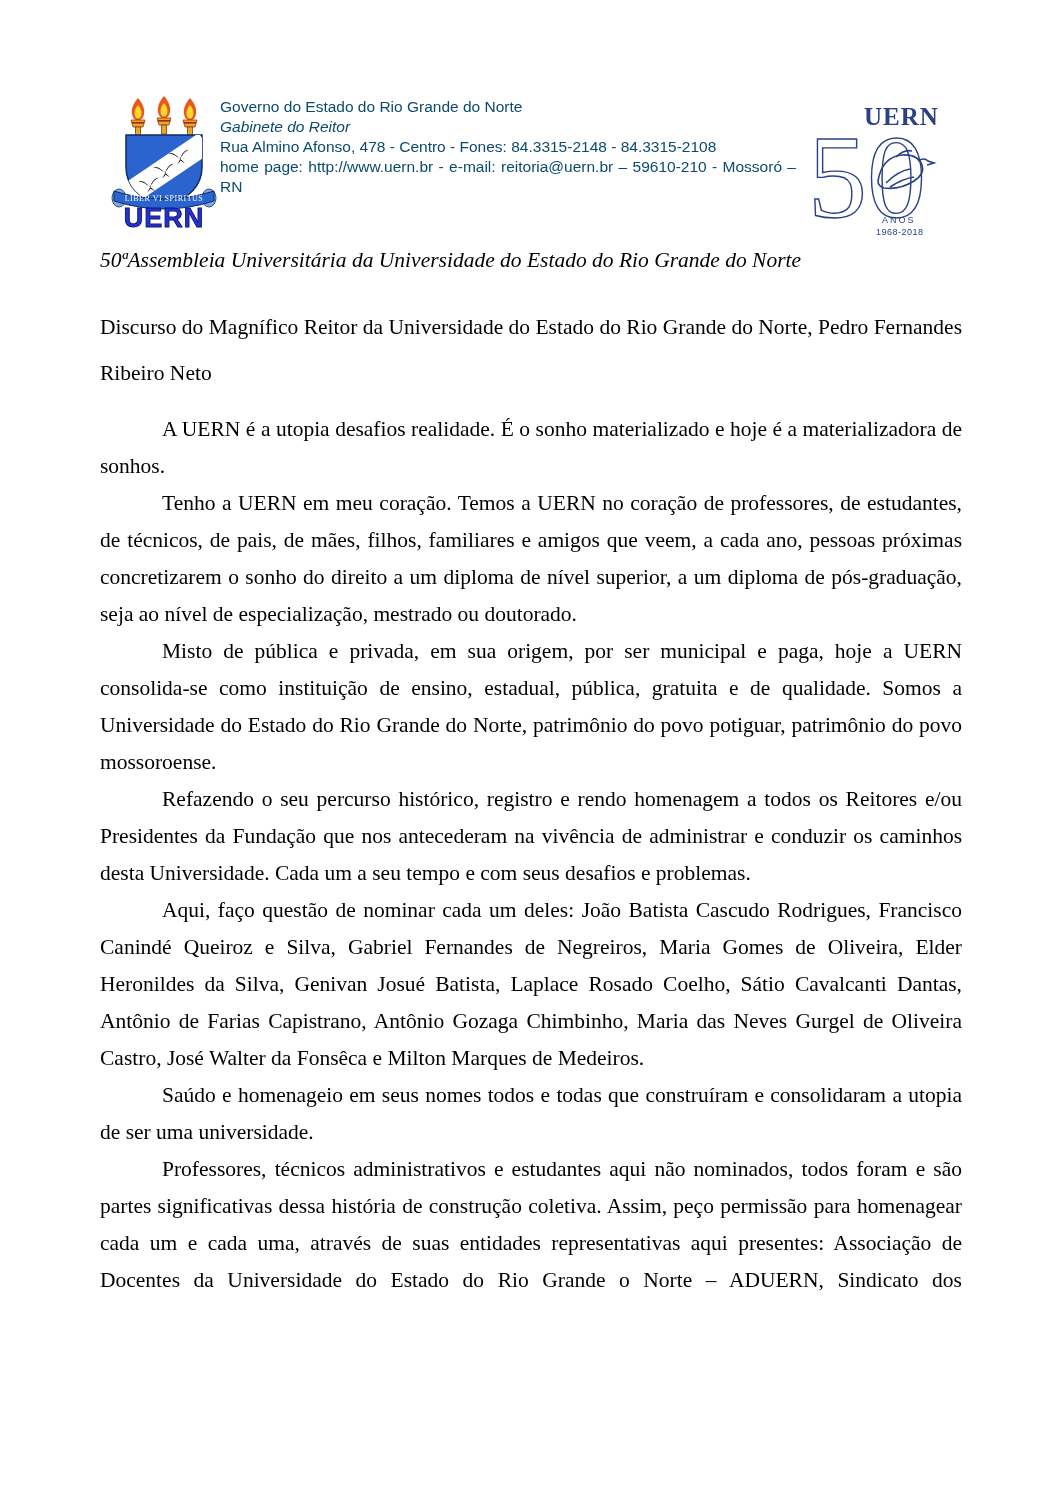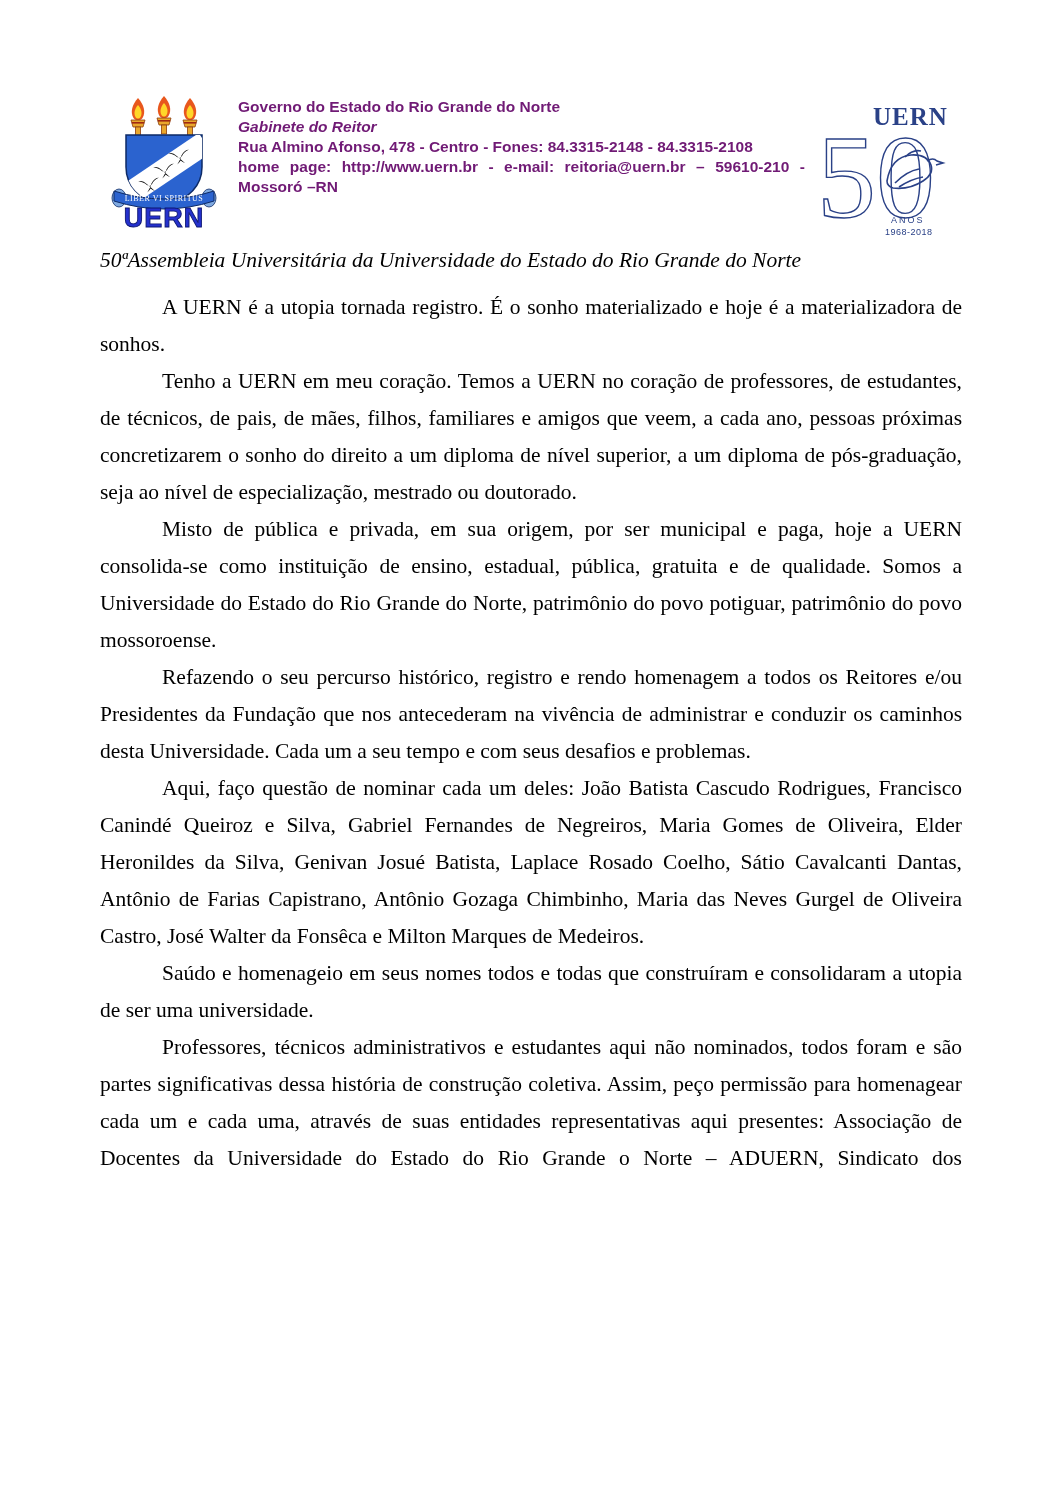--- a/index.html
+++ b/index.html
@@ -13,24 +13,24 @@
   }
   .page { position: absolute; inset: 0; background: #fff; }
 
   
   .letterhead {
     position: absolute; top: 95px; left: 110px; width: 855px;
     display: flex; align-items: flex-start;
   }
   .crest { flex: 0 0 auto; width: 108px; height: 134px; }
   .head-text {
-    width: 576px; margin-left: 20px; margin-top: 2px;
+    width: 576px; margin-left: 2px; margin-top: 2px;
     font-family: "Liberation Sans", sans-serif;
-    font-weight: bold; font-size: 15.5px; line-height: 20px;
-    color: #701a75;
+    font-weight: normal; font-size: 15.5px; line-height: 20px;
+    color: #0c4a6e;
   }
   .head-line { white-space: nowrap; }
   .head-line.it { font-style: italic; }
   .head-line.wrap { white-space: normal; text-align: justify; }
   .logo50 { flex: 0 0 auto; width: 150px; height: 138px; margin-left: 10px; margin-top: 6px; }
 
   
   .c-shield   { fill: var(--crest_blue, #2b63cf); stroke: #0d2a66; stroke-width: 1.5; }
   .c-band     { fill: #ffffff; }
   .c-bird     { fill: #0a0a0a; }
@@ -155,22 +155,23 @@
         <path d="M84,86 Q96,78 108,76"></path>
         <path d="M90,56 Q98,48 106,50"></path>
       </g>
       <text class="l-small" x="76" y="122">ANOS</text>
       <text class="l-small l-years" x="70" y="134">1968-2018</text>
     </svg>
   </div>
 
   <div class="content">
     <div class="doc-title">50ªAssembleia Universitária da Universidade do Estado do Rio Grande do Norte</div>
+    <p class="doc-subtitle">Discurso do Magnífico Reitor da Universidade do Estado do Rio Grande do Norte, Pedro Fernandes Ribeiro Neto</p>
     <div class="speech">
-        <p>A UERN é a utopia tornada registro. É o sonho materializado e hoje é a materializadora de sonhos.</p>
+        <p>A UERN é a utopia desafios realidade. É o sonho materializado e hoje é a materializadora de sonhos.</p>
         <p>Tenho a UERN em meu coração. Temos a UERN no coração de professores, de estudantes, de técnicos, de pais, de mães, filhos, familiares e amigos que veem, a cada ano, pessoas próximas concretizarem o sonho do direito a um diploma de nível superior, a um diploma de pós-graduação, seja ao nível de especialização, mestrado ou doutorado.</p>
         <p>Misto de pública e privada, em sua origem, por ser municipal e paga, hoje a UERN consolida-se como instituição de ensino, estadual, pública, gratuita e de qualidade. Somos a Universidade do Estado do Rio Grande do Norte, patrimônio do povo potiguar, patrimônio do povo mossoroense.</p>
         <p>Refazendo o seu percurso histórico, registro e rendo homenagem a todos os Reitores e/ou Presidentes da Fundação que nos antecederam na vivência de administrar e conduzir os caminhos desta Universidade. Cada um a seu tempo e com seus desafios e problemas.</p>
         <p>Aqui, faço questão de nominar cada um deles: João Batista Cascudo Rodrigues, Francisco Canindé Queiroz e Silva, Gabriel Fernandes de Negreiros, Maria Gomes de Oliveira, Elder Heronildes da Silva, Genivan Josué Batista, Laplace Rosado Coelho, Sátio Cavalcanti Dantas, Antônio de Farias Capistrano, Antônio Gozaga Chimbinho, Maria das Neves Gurgel de Oliveira Castro, José Walter da Fonsêca e Milton Marques de Medeiros.</p>
         <p>Saúdo e homenageio em seus nomes todos e todas que construíram e consolidaram a utopia de ser uma universidade.</p>
         <p>Professores, técnicos administrativos e estudantes aqui não nominados, todos foram e são partes significativas dessa história de construção coletiva. Assim, peço permissão para homenagear cada um e cada uma, através de suas entidades representativas aqui presentes: Associação de Docentes da Universidade do Estado do Rio Grande o Norte – ADUERN, Sindicato dos</p>
       </div>
   </div>
 
 </div>

